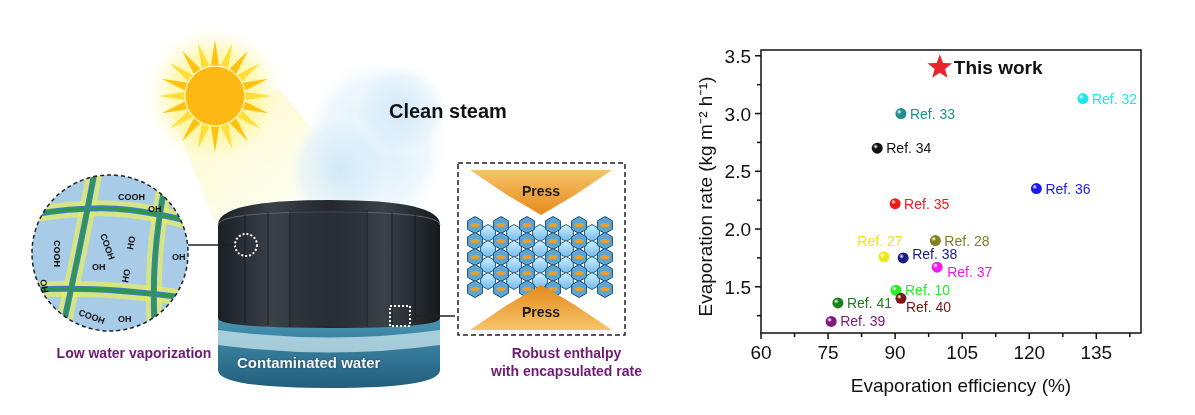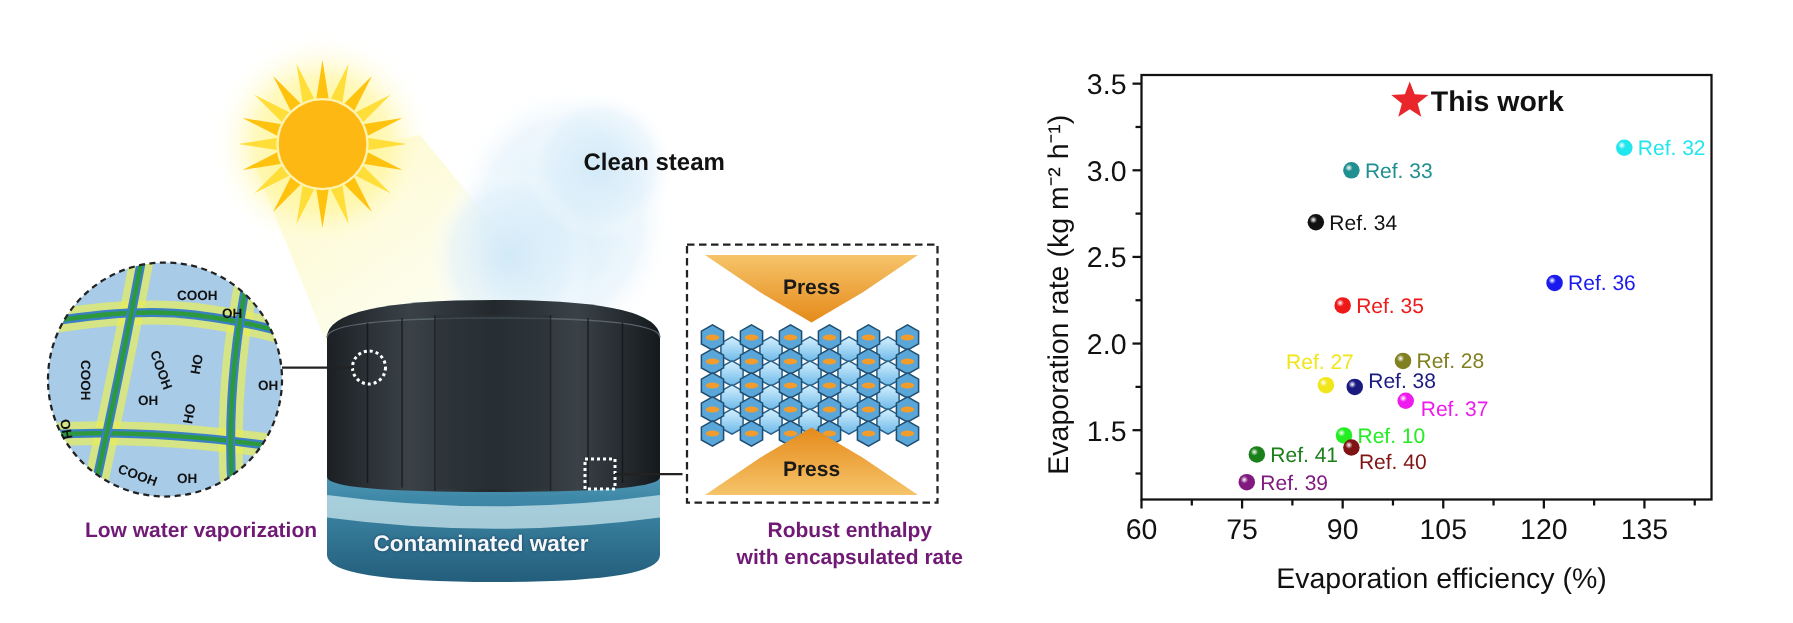--- a/index.html
+++ b/index.html
@@ -236,22 +236,22 @@
           <polygon points="586.4,293.3 579.0,297.5 571.6,293.3 571.6,284.8 579.0,280.5 586.4,284.8" fill="#5ba6d9" stroke="#1e4d70" stroke-width="1"></polygon>
           <ellipse cx="579" cy="289" rx="4.5" ry="2" fill="#f39c2a"></ellipse>
           <polygon points="612.4,293.3 605.0,297.5 597.6,293.3 597.6,284.8 605.0,280.5 612.4,284.8" fill="#5ba6d9" stroke="#1e4d70" stroke-width="1"></polygon>
           <ellipse cx="605" cy="289" rx="4.5" ry="2" fill="#f39c2a"></ellipse>
         </g>
       <path d="M470,330 L612,330 L575,305 L541,285 L507,305 Z" fill="url(#arrowGradUp)"></path>
       <text class="press-label" x="541" y="317" text-anchor="middle">Press</text>
     </g>
   </svg>
 
-  <div class="abs" style="left:389px; top:100px; font-weight:bold; font-size:16px; color:#111;">Clean steam</div>
-  <div class="water-label" style="left:249px; top:354px;">Contaminated water</div>
+  <div class="abs" style="left:389px; top:100px; font-weight:bold; font-size:20px; color:#111;">Clean steam</div>
+  <div class="water-label" style="left:237px; top:354px;">Contaminated water</div>
 
   <div class="caption" style="left:0px; top:344px; width:220px;">
     <div>Low water vaporization</div>
   </div>
   <div class="caption" style="left:450px; top:344px; width:185px;">
     <div>Robust enthalpy</div>
     <div>with encapsulated rate</div>
   </div>
 </div>
 

